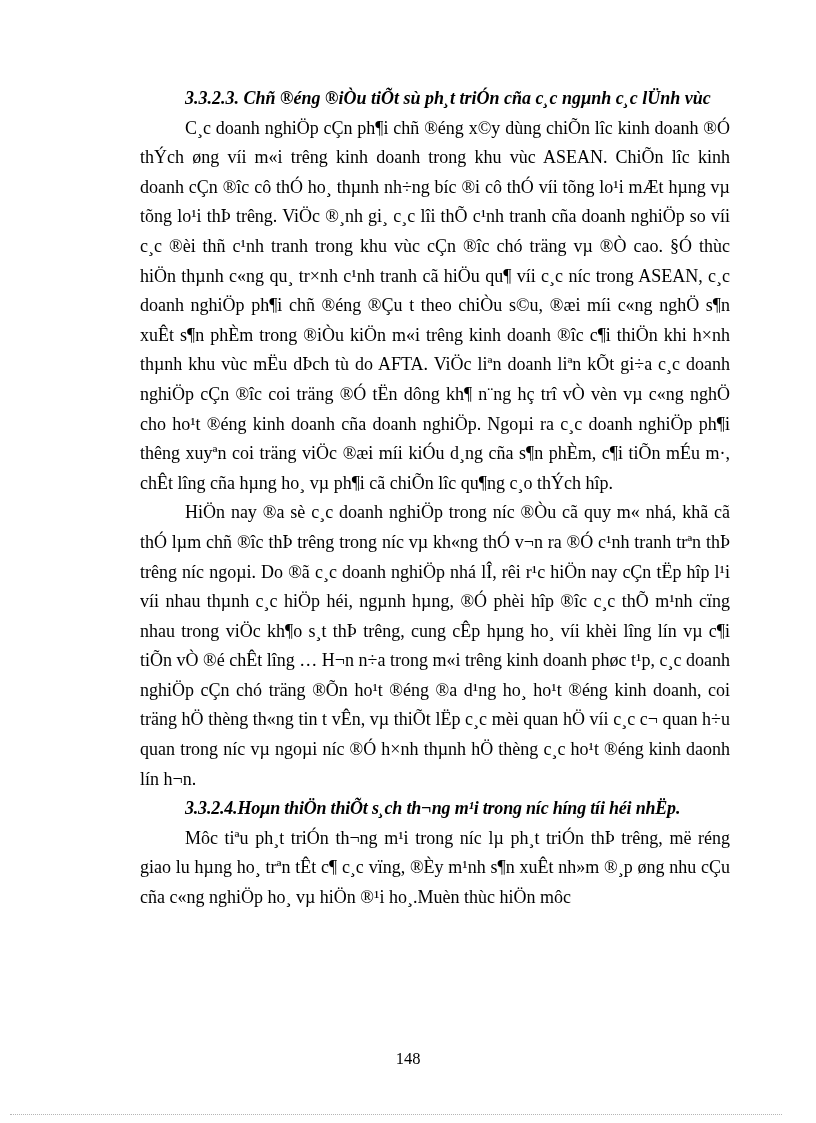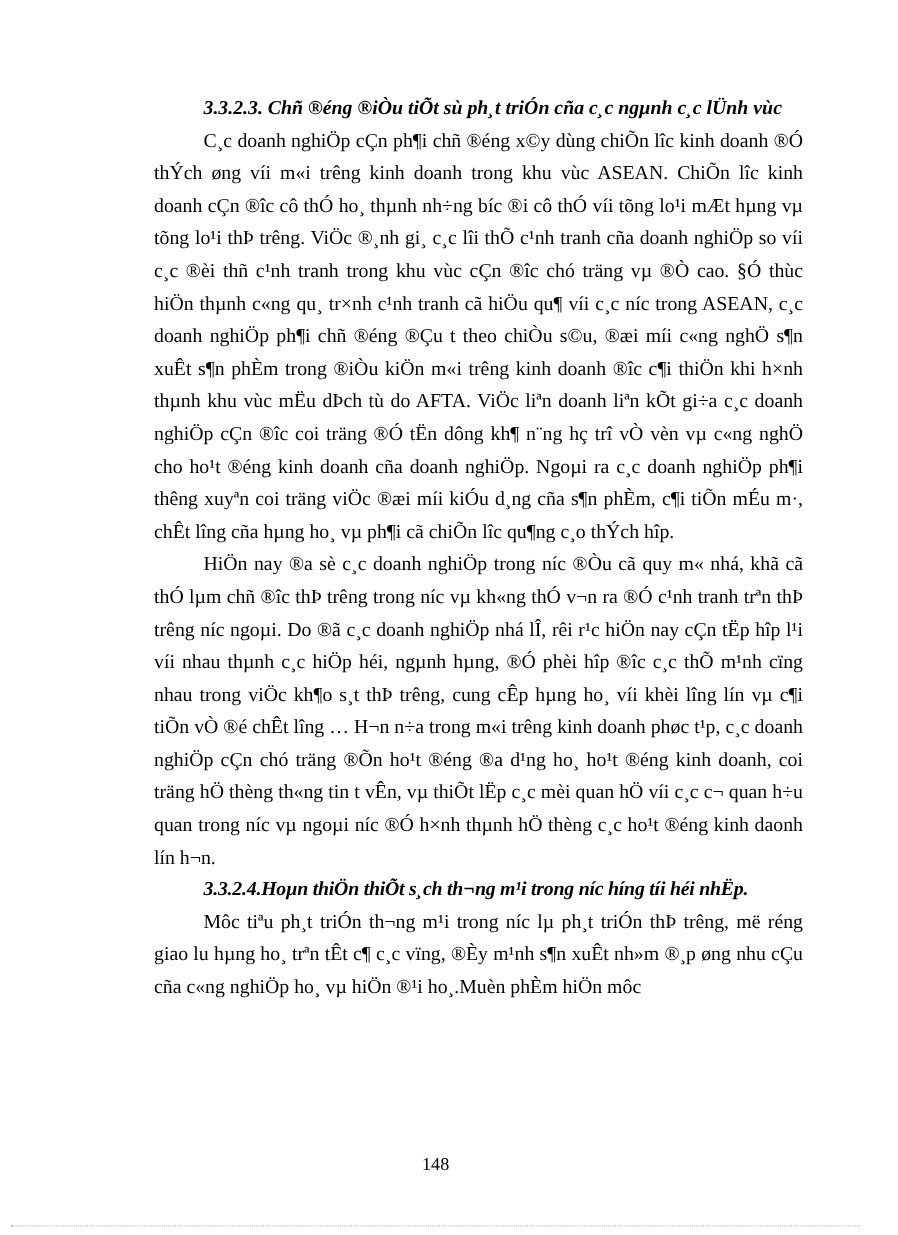--- a/index.html
+++ b/index.html
@@ -34,21 +34,21 @@
     font-style: italic;
   }
   .heading--oneline {
     white-space: nowrap;
     text-align: left;
     letter-spacing: -0.2px;
   }
   .footer {
     position: absolute;
     top: 1048px;
-    left: 0;
+    left: 12px;
     width: 100%;
     text-align: center;
     font-size: 16.5px;
     line-height: 22px;
   }
   .bottom-rule {
     position: absolute;
     left: 10px;
     right: 10px;
     top: 1114px;
@@ -63,21 +63,21 @@
 
   <div class="text-block">
     <p class="heading">3.3.2.3. Chñ ®éng ®iÒu tiÕt sù ph¸t triÓn cña c¸c ngµnh c¸c lÜnh vùc</p>
 
     <p class="para">C¸c doanh nghiÖp cÇn ph¶i chñ ®éng x©y dùng chiÕn lîc kinh doanh ®Ó thÝch øng víi m«i trêng kinh doanh trong khu vùc ASEAN. ChiÕn lîc kinh doanh cÇn ®îc cô thÓ ho¸ thµnh nh÷ng bíc ®i cô thÓ víi tõng lo¹i mÆt hµng vµ tõng lo¹i thÞ trêng. ViÖc ®¸nh gi¸ c¸c lîi thÕ c¹nh tranh cña doanh nghiÖp so víi c¸c ®èi thñ c¹nh tranh trong khu vùc cÇn ®îc chó träng vµ ®Ò cao. §Ó thùc hiÖn thµnh c«ng qu¸ tr×nh c¹nh tranh cã hiÖu qu¶ víi c¸c níc trong ASEAN, c¸c doanh nghiÖp ph¶i chñ ®éng ®Çu t theo chiÒu s©u, ®æi míi c«ng nghÖ s¶n xuÊt s¶n phÈm trong ®iÒu kiÖn m«i trêng kinh doanh ®îc c¶i thiÖn khi h×nh thµnh khu vùc mËu dÞch tù do AFTA. ViÖc liªn doanh liªn kÕt gi÷a c¸c doanh nghiÖp cÇn ®îc coi träng ®Ó tËn dông kh¶ n¨ng hç trî vÒ vèn vµ c«ng nghÖ cho ho¹t ®éng kinh doanh cña doanh nghiÖp. Ngoµi ra c¸c doanh nghiÖp ph¶i thêng xuyªn coi träng viÖc ®æi míi kiÓu d¸ng cña s¶n phÈm, c¶i tiÕn mÉu m·, chÊt lîng cña hµng ho¸ vµ ph¶i cã chiÕn lîc qu¶ng c¸o thÝch hîp.</p>
 
     <p class="para">HiÖn nay ®a sè c¸c doanh nghiÖp trong níc ®Òu cã quy m« nhá, khã cã thÓ lµm chñ ®îc thÞ trêng trong níc vµ kh«ng thÓ v¬n ra ®Ó c¹nh tranh trªn thÞ trêng níc ngoµi. Do ®ã c¸c doanh nghiÖp nhá lÎ, rêi r¹c hiÖn nay cÇn tËp hîp l¹i víi nhau thµnh c¸c hiÖp héi, ngµnh hµng, ®Ó phèi hîp ®îc c¸c thÕ m¹nh cïng nhau trong viÖc kh¶o s¸t thÞ trêng, cung cÊp hµng ho¸ víi khèi lîng lín vµ c¶i tiÕn vÒ ®é chÊt lîng … H¬n n÷a trong m«i trêng kinh doanh phøc t¹p, c¸c doanh nghiÖp cÇn chó träng ®Õn ho¹t ®éng ®a d¹ng ho¸ ho¹t ®éng kinh doanh, coi träng hÖ thèng th«ng tin t vÊn, vµ thiÕt lËp c¸c mèi quan hÖ víi c¸c c¬ quan h÷u quan trong níc vµ ngoµi níc ®Ó h×nh thµnh hÖ thèng c¸c ho¹t ®éng kinh daonh lín h¬n.</p>
 
     <p class="heading heading--oneline">3.3.2.4.Hoµn thiÖn thiÕt s¸ch th¬ng m¹i trong níc híng tíi héi nhËp.</p>
 
-    <p class="para">Môc tiªu ph¸t triÓn th¬ng m¹i trong níc lµ ph¸t triÓn thÞ trêng, më réng giao lu hµng ho¸ trªn tÊt c¶ c¸c vïng, ®Èy m¹nh s¶n xuÊt nh»m ®¸p øng nhu cÇu cña c«ng nghiÖp ho¸ vµ hiÖn ®¹i ho¸.Muèn phÈm hiÖn môc</p>
+    <p class="para">Môc tiªu ph¸t triÓn th¬ng m¹i trong níc lµ ph¸t triÓn thÞ trêng, më réng giao lu hµng ho¸ trªn tÊt c¶ c¸c vïng, ®Èy m¹nh s¶n xuÊt nh»m ®¸p øng nhu cÇu cña c«ng nghiÖp ho¸ vµ hiÖn ®¹i ho¸.Muèn thùc hiÖn môc</p>
   </div>
 
   <div class="footer">
     <span class="page-number">148</span>
   </div>
 
   <div class="bottom-rule"></div>
 
 </div>
 

